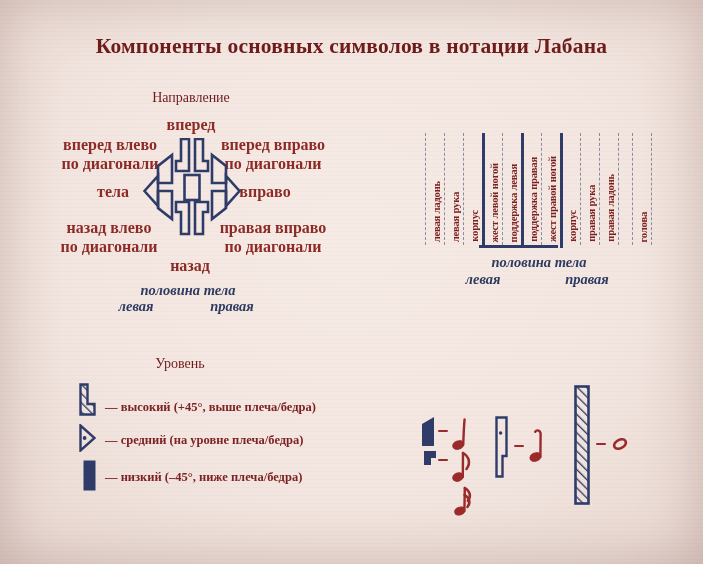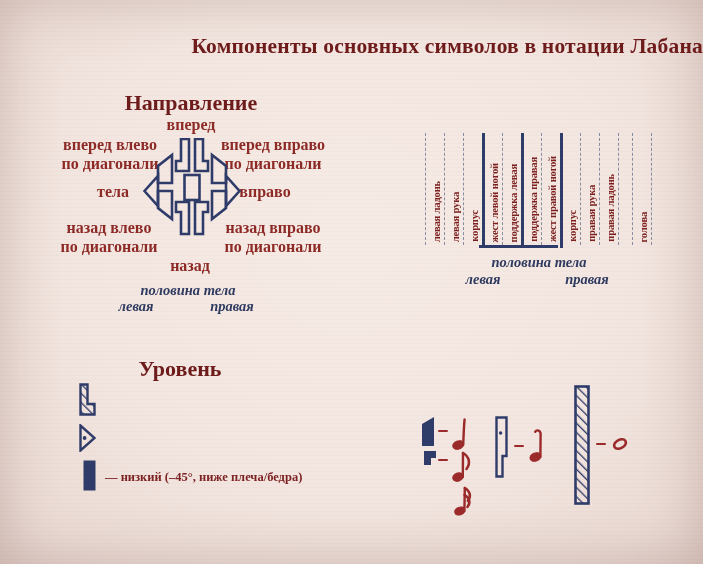--- a/index.html
+++ b/index.html
@@ -6,22 +6,22 @@
   #page{
     position:relative;width:703px;height:564px;overflow:hidden;
     font-family:"Liberation Serif","DejaVu Serif",serif;
     background:
       repeating-linear-gradient(0deg, rgba(120,90,80,.028) 0 1px, rgba(255,255,255,0) 1px 4px),
       radial-gradient(ellipse at 50% 42%, #f7ebe5 0%, #f3e6e0 55%, #ecdcd6 85%, #e4d2cc 100%),
       linear-gradient(180deg,#e3d1cc 0%, #f3e6e0 8%, #f3e6e0 90%, #e7d6d0 100%);
     box-shadow: inset 0 0 55px rgba(130,95,85,.30);
   }
   .abs{position:absolute;}
-  #main-title{left:0;top:34px;width:100%;text-align:right;font-size:21.5px;font-weight:bold;color:#6e1b1b;letter-spacing:.2px;}
-  .section-title{font-size:22px;font-weight:bold;color:#6e1b1b;text-align:center;}
+  #main-title{left:0;top:34px;width:100%;text-align:center;font-size:21.5px;font-weight:bold;color:#6e1b1b;letter-spacing:.2px;}
+  .section-title{font-size:14px;font-weight:normal;color:#6e1b1b;text-align:center;}
 
   
   #direction{left:20px;top:88px;width:360px;height:240px;}
   #direction .section-title{position:absolute;left:0;top:2px;width:342px;}
   .dir-label{position:absolute;font-size:16px;font-weight:bold;color:#8d2a26;line-height:1.18;text-align:center;white-space:pre-line;transform:translateX(-50%);}
   .half-label{position:absolute;font-style:italic;font-weight:600;color:#2e3a5f;font-size:14.5px;transform:translateX(-50%);white-space:nowrap;}
   #dir-cluster{position:absolute;left:123px;top:50px;}
   .sym{stroke:#2f3c69;stroke-width:2.6;fill:none;stroke-linejoin:miter;}
 
   
@@ -75,21 +75,21 @@
     <div class="section-title">Направление</div>
     <div class="dir-label" style="left:171px;top:28px;">вперед</div>
     <div class="dir-label" style="left:90px;top:48px;">вперед влево
 по диагонали</div>
     <div class="dir-label" style="left:253px;top:48px;">вперед вправо
 по диагонали</div>
     <div class="dir-label" style="left:93px;top:95px;">тела</div>
     <div class="dir-label" style="left:245px;top:95px;">вправо</div>
     <div class="dir-label" style="left:89px;top:131px;">назад влево
 по диагонали</div>
-    <div class="dir-label" style="left:253px;top:131px;">назад вправо
+    <div class="dir-label" style="left:253px;top:131px;">правая вправо
 по диагонали</div>
     <div class="dir-label" style="left:170px;top:169px;">назад</div>
 
     <svg id="dir-cluster" width="98" height="98" viewBox="0 0 98 98">
       <polygon class="sym" points="46,1 46,33 33,33 33,23 38,23 38,1"></polygon>
       <polygon class="sym" points="52,1 52,33 65,33 65,23 60,23 60,1"></polygon>
       <rect class="sym" x="41.5" y="37" width="15" height="25"></rect>
       <polygon class="sym" points="46,96 46,64 33,64 33,74 38,74 38,96"></polygon>
       <polygon class="sym" points="52,96 52,64 65,64 65,74 60,74 60,96"></polygon>
       <polygon class="sym" points="29,17 29,45 15,45 15,28"></polygon>
@@ -162,25 +162,27 @@
     <div class="half-label" style="left:83px;top:183px;">левая</div>
     <div class="half-label" style="left:187px;top:183px;">правая</div>
   </div>
 
   <div id="level" class="abs">
     <div class="section-title">Уровень</div>
 
     <svg class="level-icon" style="left:24px;top:31px;" width="17" height="33" viewBox="0 0 17 33">
       <polygon points="1.5,1.5 8.5,1.5 8.5,21 15.5,21 15.5,31.5 1.5,31.5" fill="url(#hatch)" stroke="#2f3c69" stroke-width="2.4" stroke-linejoin="miter"></polygon>
     </svg>
+    <div class="level-label" style="top:48px;">— высокий (+45°, выше плеча/бедра)</div>
 
     <svg class="level-icon" style="left:24px;top:72px;" width="17" height="28" viewBox="0 0 17 28">
       <polygon points="1.5,1.5 1.5,26.5 15.5,14" fill="none" stroke="#2f3c69" stroke-width="2.4" stroke-linejoin="miter"></polygon>
       <circle cx="5.6" cy="14" r="1.9" fill="#2f3c69"></circle>
     </svg>
+    <div class="level-label" style="top:81px;">— средний (на уровне плеча/бедра)</div>
 
     <svg class="level-icon" style="left:28px;top:108px;" width="13" height="31" viewBox="0 0 13 31">
       <rect x="0.5" y="0.5" width="12" height="30" fill="#2f3c69"></rect>
     </svg>
     <div class="level-label" style="top:118px;">— низкий (–45°, ниже плеча/бедра)</div>
   </div>
 
   <div id="duration" class="abs">
 
     <svg class="dur-icon" style="left:31px;top:81px;" width="14" height="31" viewBox="0 0 14 31">

